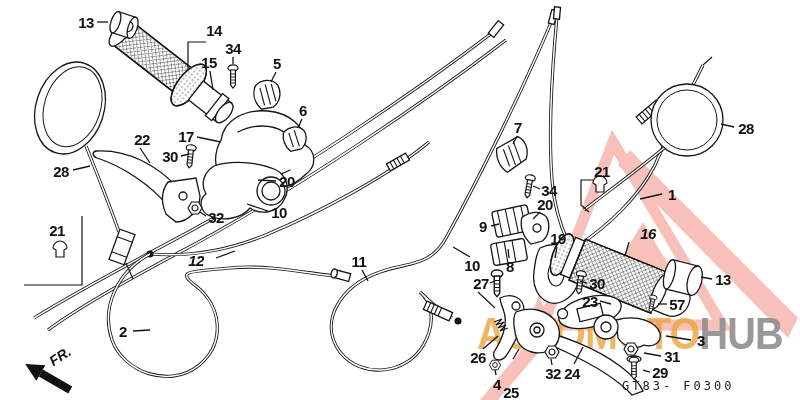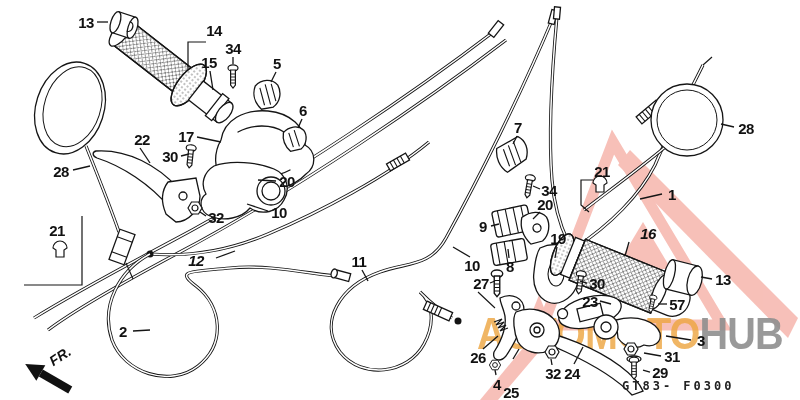--- a/index.html
+++ b/index.html
@@ -15,21 +15,21 @@
   .c-in{fill:none;stroke:#fff;stroke-width:1.5;}
   .thin{fill:none;stroke:#151515;stroke-width:1.1;}
   .plabel{position:absolute;z-index:4;font-size:15px;font-weight:bold;color:#111;
           transform:translate(-50%,-50%);white-space:nowrap;letter-spacing:-0.5px;}
   #wm-text{position:absolute;z-index:1;left:477px;top:311px;font-size:45px;font-weight:bold;
            line-height:1;transform:scaleX(0.88);transform-origin:left top;white-space:nowrap;
            letter-spacing:-1px;}
   #wm-text .wm1{opacity:0.8;}
   #wm-text .wm2{opacity:0.9;}
   #diagram-code{position:absolute;z-index:4;left:622px;top:379px;
-                font-family:"DejaVu Sans Mono",monospace;font-size:12px;font-weight:bold;
+                font-family:"DejaVu Sans Mono",monospace;font-size:12px;font-weight:normal;
                 letter-spacing:3px;color:#222;}
   #fr-label{position:absolute;z-index:4;left:55px;top:353px;font-size:14px;font-weight:bold;
             font-style:italic;color:#111;transform:rotate(-33deg);transform-origin:left bottom;}
 </style>
 </head>
 <body>
 
 <div class="stage">
 
   <svg id="wm-layer" width="800" height="400">

